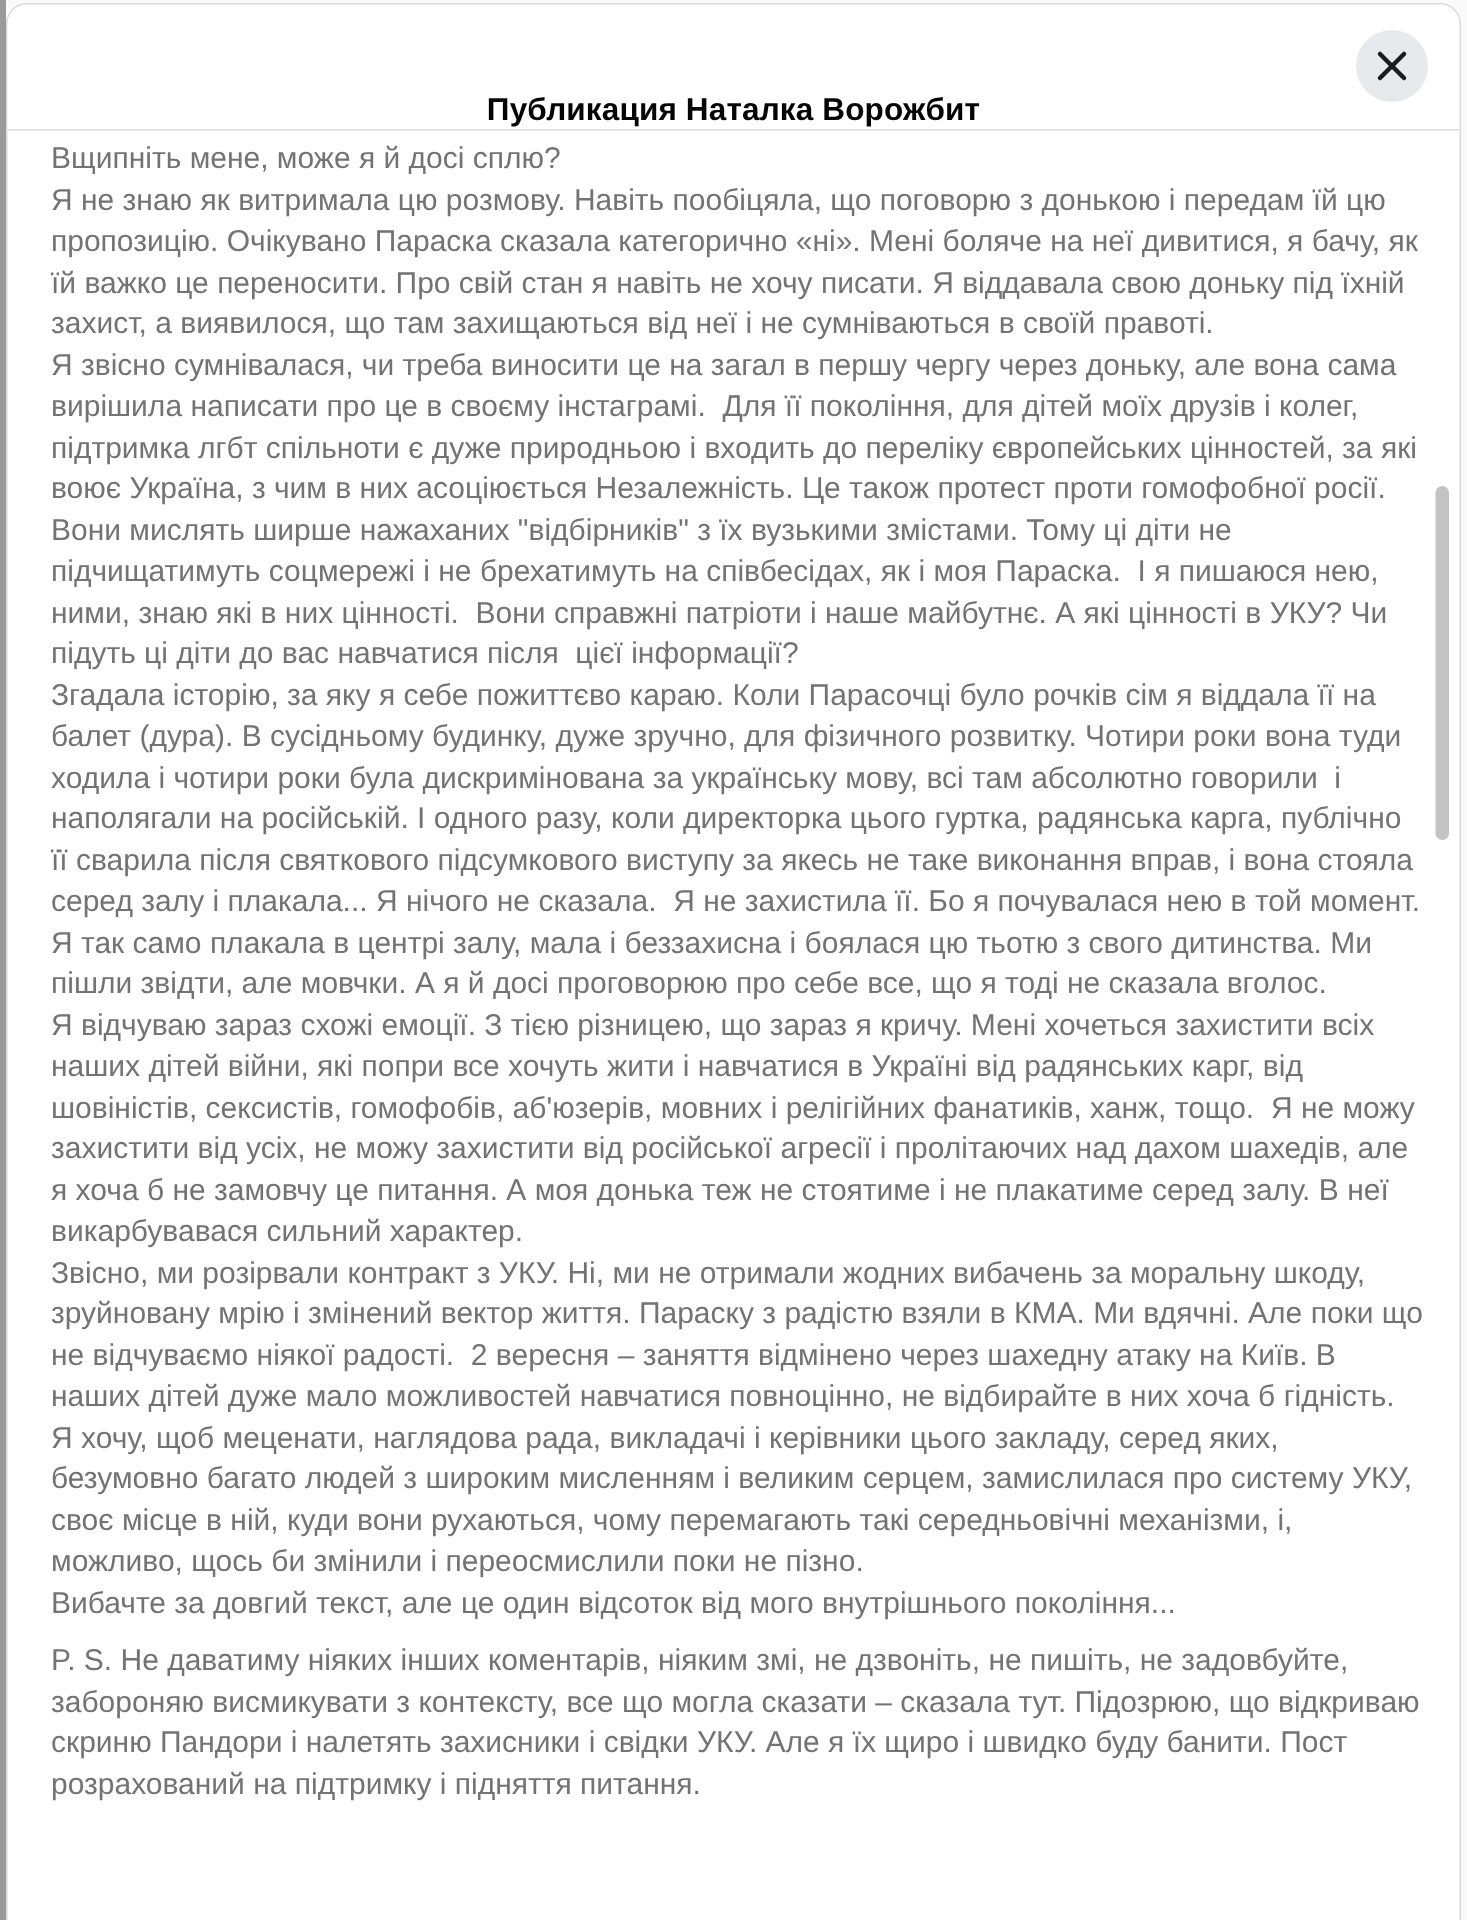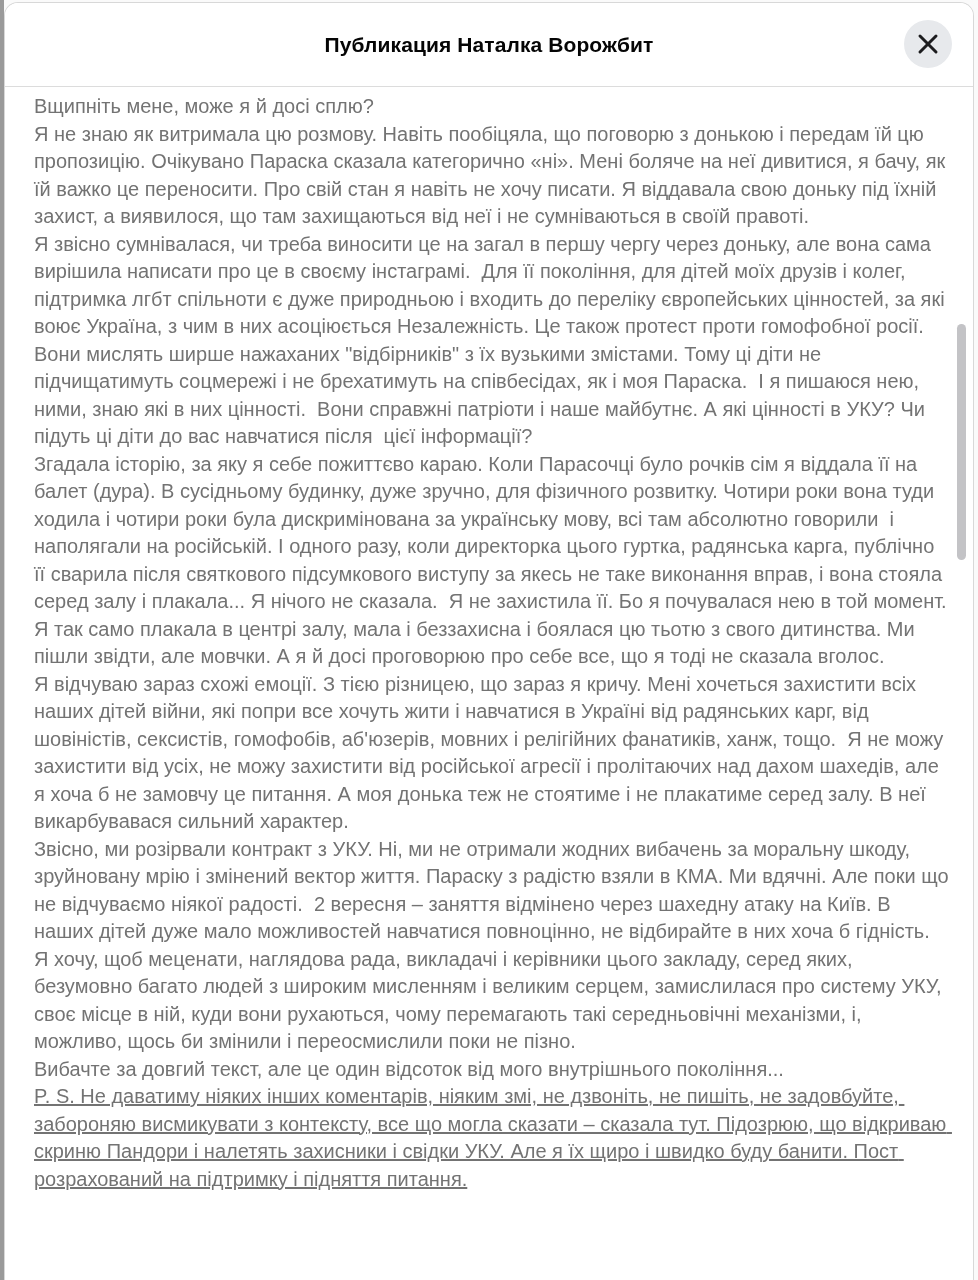--- a/index.html
+++ b/index.html
@@ -35,21 +35,21 @@
     border: 1px solid #d8d8d8;
     border-bottom: none;
     border-radius: 14px 14px 0 0;
     overflow: hidden;
   }
   .modal-header {
     position: relative;
     height: 83px;
     border-bottom: 1px solid #dcdcdc;
     display: flex;
-    align-items: center;
+    align-items: flex-end;
     justify-content: center;
     background: #ffffff;
   }
   .dialog-title {
     margin: 0;
     font-size: 21px;
     font-weight: 700;
     color: #050505;
     letter-spacing: 0.1px;
   }
@@ -75,21 +75,21 @@
     padding: 6px 24px 0 29px;
     font-size: 20px;
     line-height: 27.5px;
     color: #737373;
   }
   .modal-body p {
     margin: 0;
     white-space: pre-wrap;
   }
   .modal-body p.ps {
-    text-decoration: underline;
+    margin-top: 11px;
   }
   .scrollbar-thumb {
     position: absolute;
     right: 7px;
     top: 321px;
     width: 9px;
     height: 236px;
     border-radius: 5px;
     background: #c3c3c6;
   }

